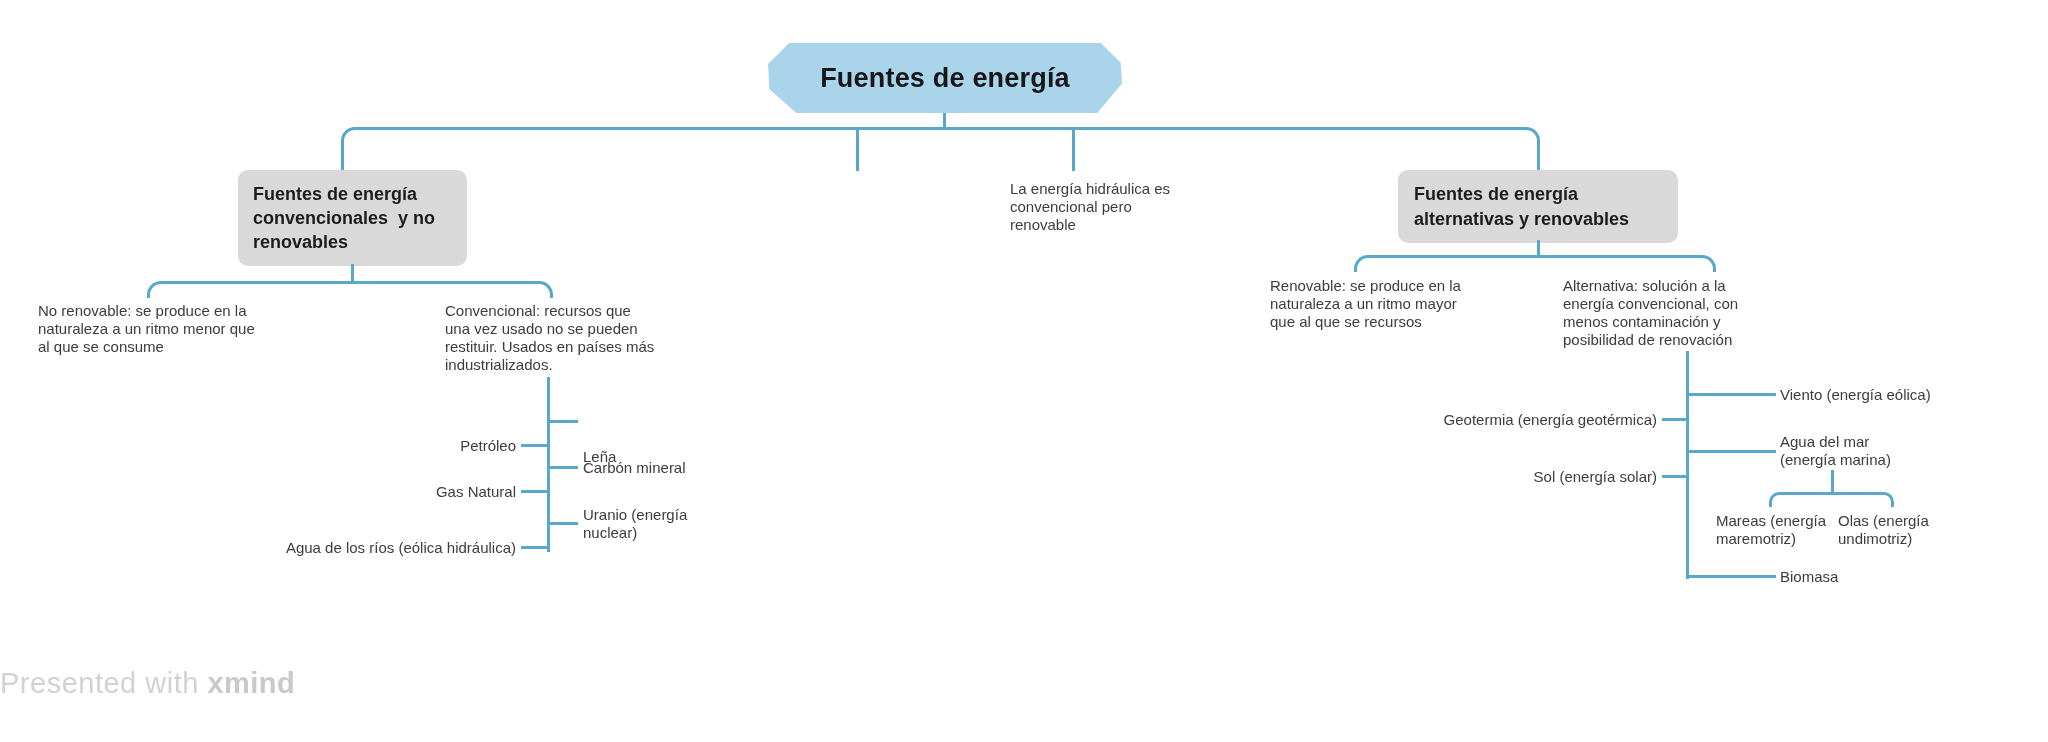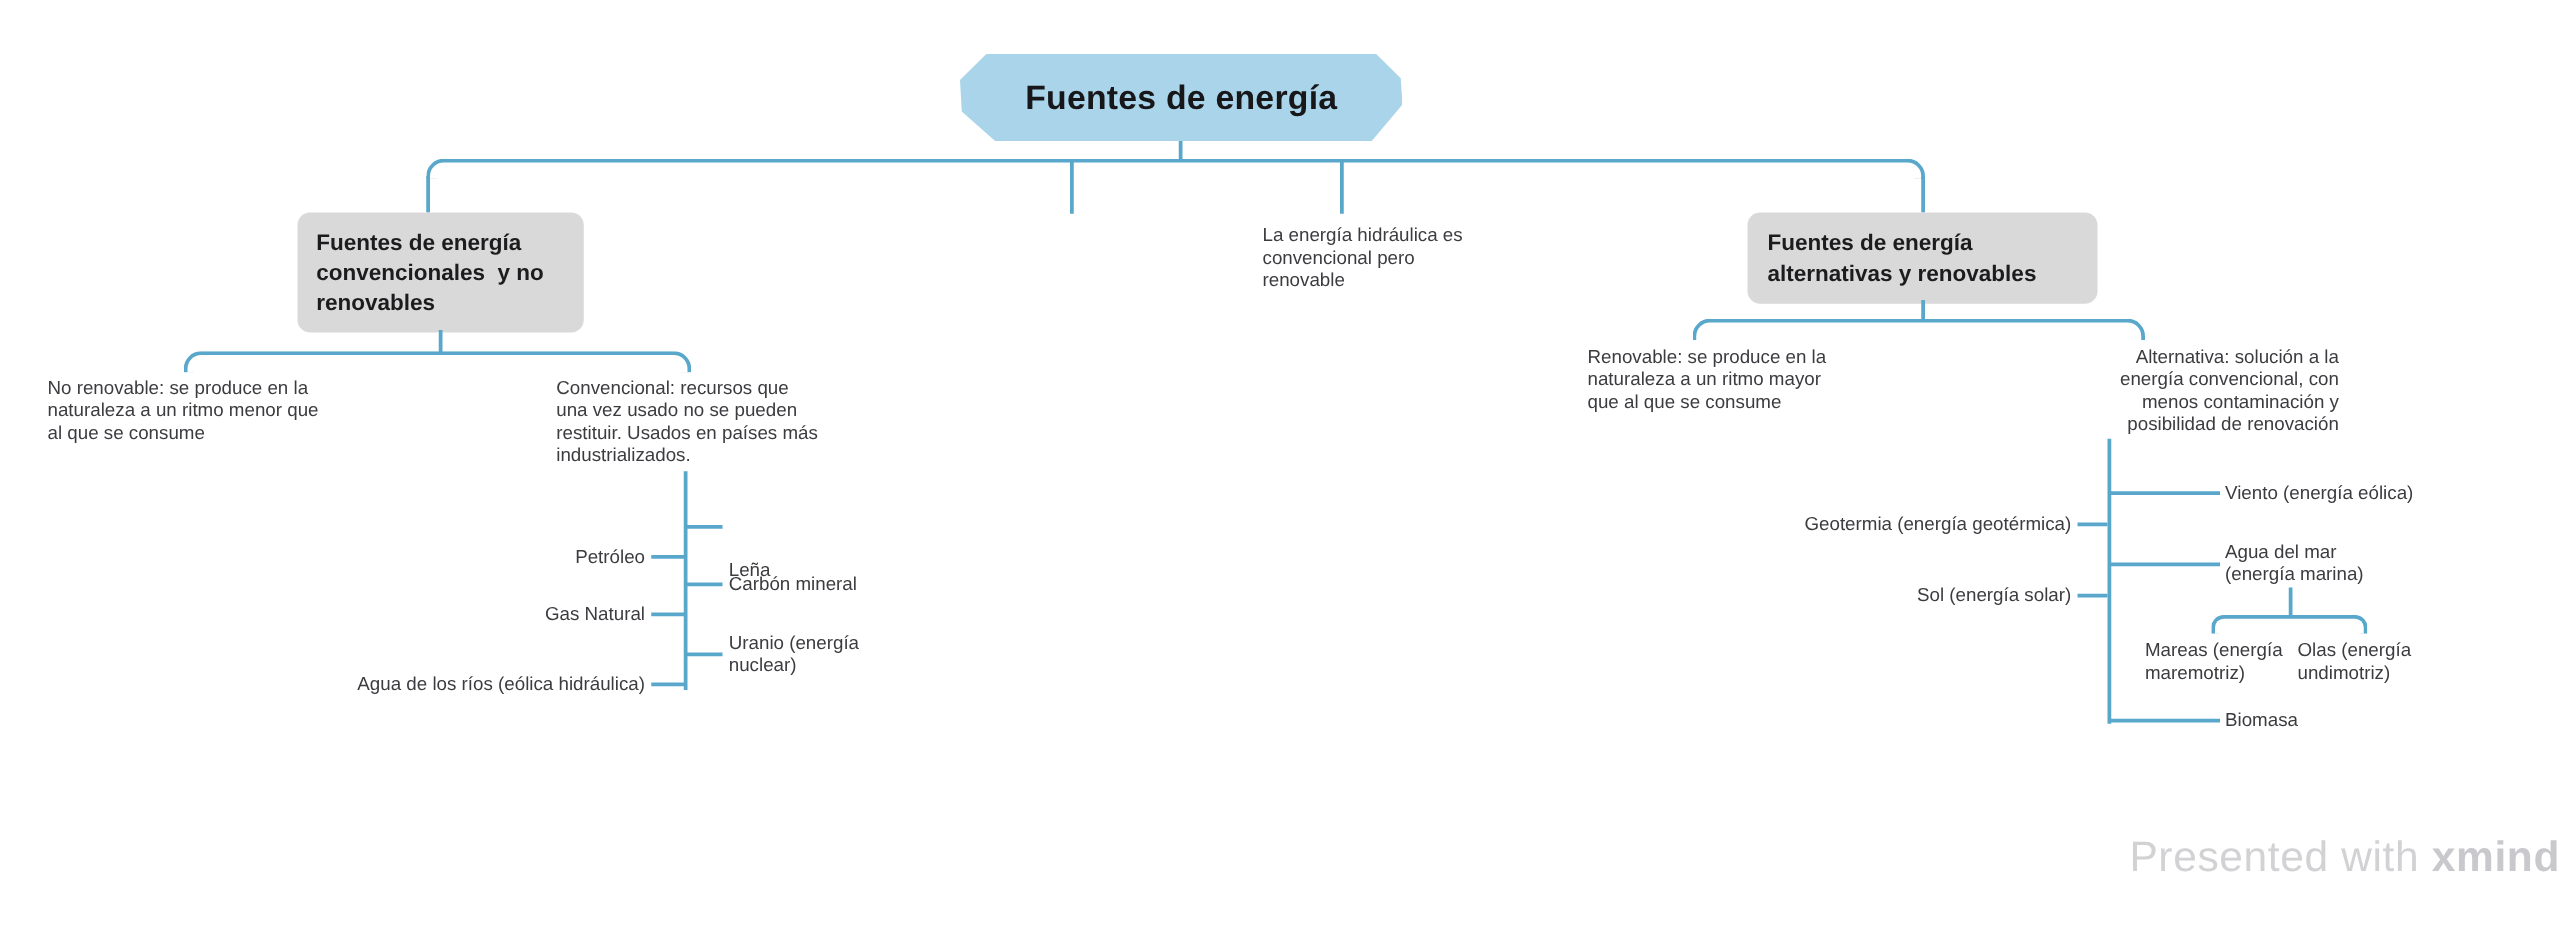--- a/index.html
+++ b/index.html
@@ -32,22 +32,22 @@
   .v-line,.h-line{position:absolute;background:#59a7cb;}
   .v-line{width:3px;}
   .h-line{height:3px;}
   .bracket{
     position:absolute;border:3px solid #59a7cb;border-bottom:none;
     border-radius:14px 14px 0 0;background:transparent;
   }
   .bracket.small{border-radius:10px 10px 0 0;}
   
   .watermark{
-    position:absolute;left:0;top:667px;width:100%;text-align:right;
-    font-size:34px;color:#d2d2d5;letter-spacing:.5px;
+    position:absolute;left:0;top:667px;width:100%;text-align:left;
+    font-size:29px;color:#d2d2d5;letter-spacing:.5px;
   }
   .watermark .brand{font-weight:700;color:#c9c9cd;}
 </style>
 </head>
 <body>
 
 <div id="canvas">
 
   <div class="v-line" style="left:943px;top:110px;height:19px;"></div>
   <div class="bracket" style="left:341px;top:127px;width:1199px;height:16px;"></div>
@@ -94,22 +94,22 @@
   <div class="txt right-align" style="right:1532px;top:539px;">Agua de los ríos (eólica hidráulica)</div>
 
   <div class="topic right-main">Fuentes de energía
 alternativas y renovables</div>
 
   <div class="v-line" style="left:1537px;top:240px;height:17px;"></div>
   <div class="bracket" style="left:1354px;top:255px;width:362px;height:17px;"></div>
 
   <div class="txt" style="left:1270px;top:277px;">Renovable: se produce en la
 naturaleza a un ritmo mayor
-que al que se consume</div>
-  <div class="txt" style="left:1696px;top:277px;text-align:right;">Alternativa: solución a la
+que al que se recursos</div>
+  <div class="txt" style="left:1563px;top:277px;">Alternativa: solución a la
 energía convencional, con
 menos contaminación y
 posibilidad de renovación</div>
 
   <div class="v-line" style="left:1686px;top:351px;height:228px;"></div>
   <div class="h-line" style="left:1688px;top:393px;width:88px;"></div>
   <div class="h-line" style="left:1662px;top:418px;width:24px;"></div>
   <div class="h-line" style="left:1688px;top:450px;width:88px;"></div>
   <div class="h-line" style="left:1662px;top:475px;width:24px;"></div>
   <div class="h-line" style="left:1688px;top:575px;width:88px;"></div>

